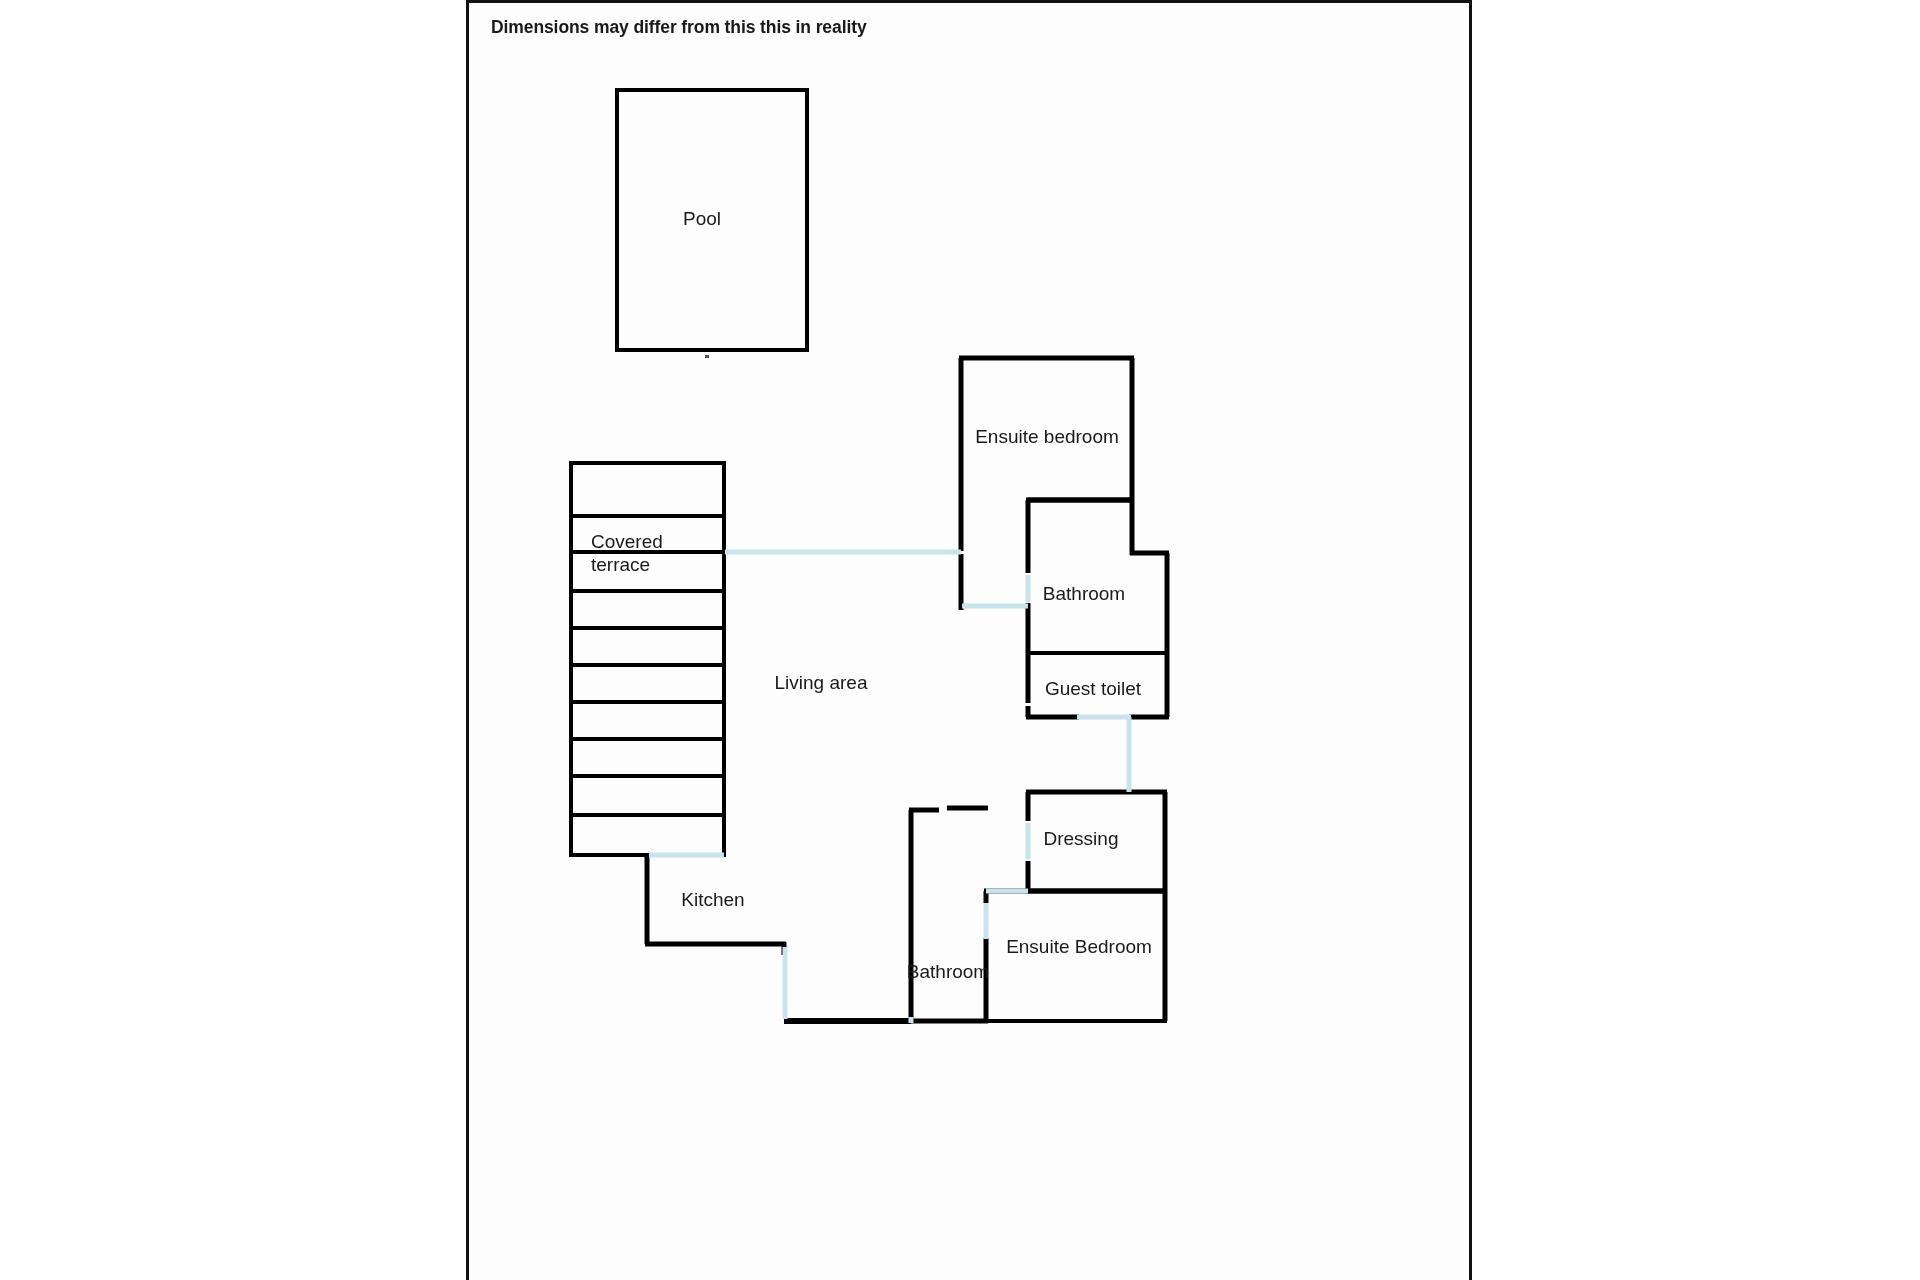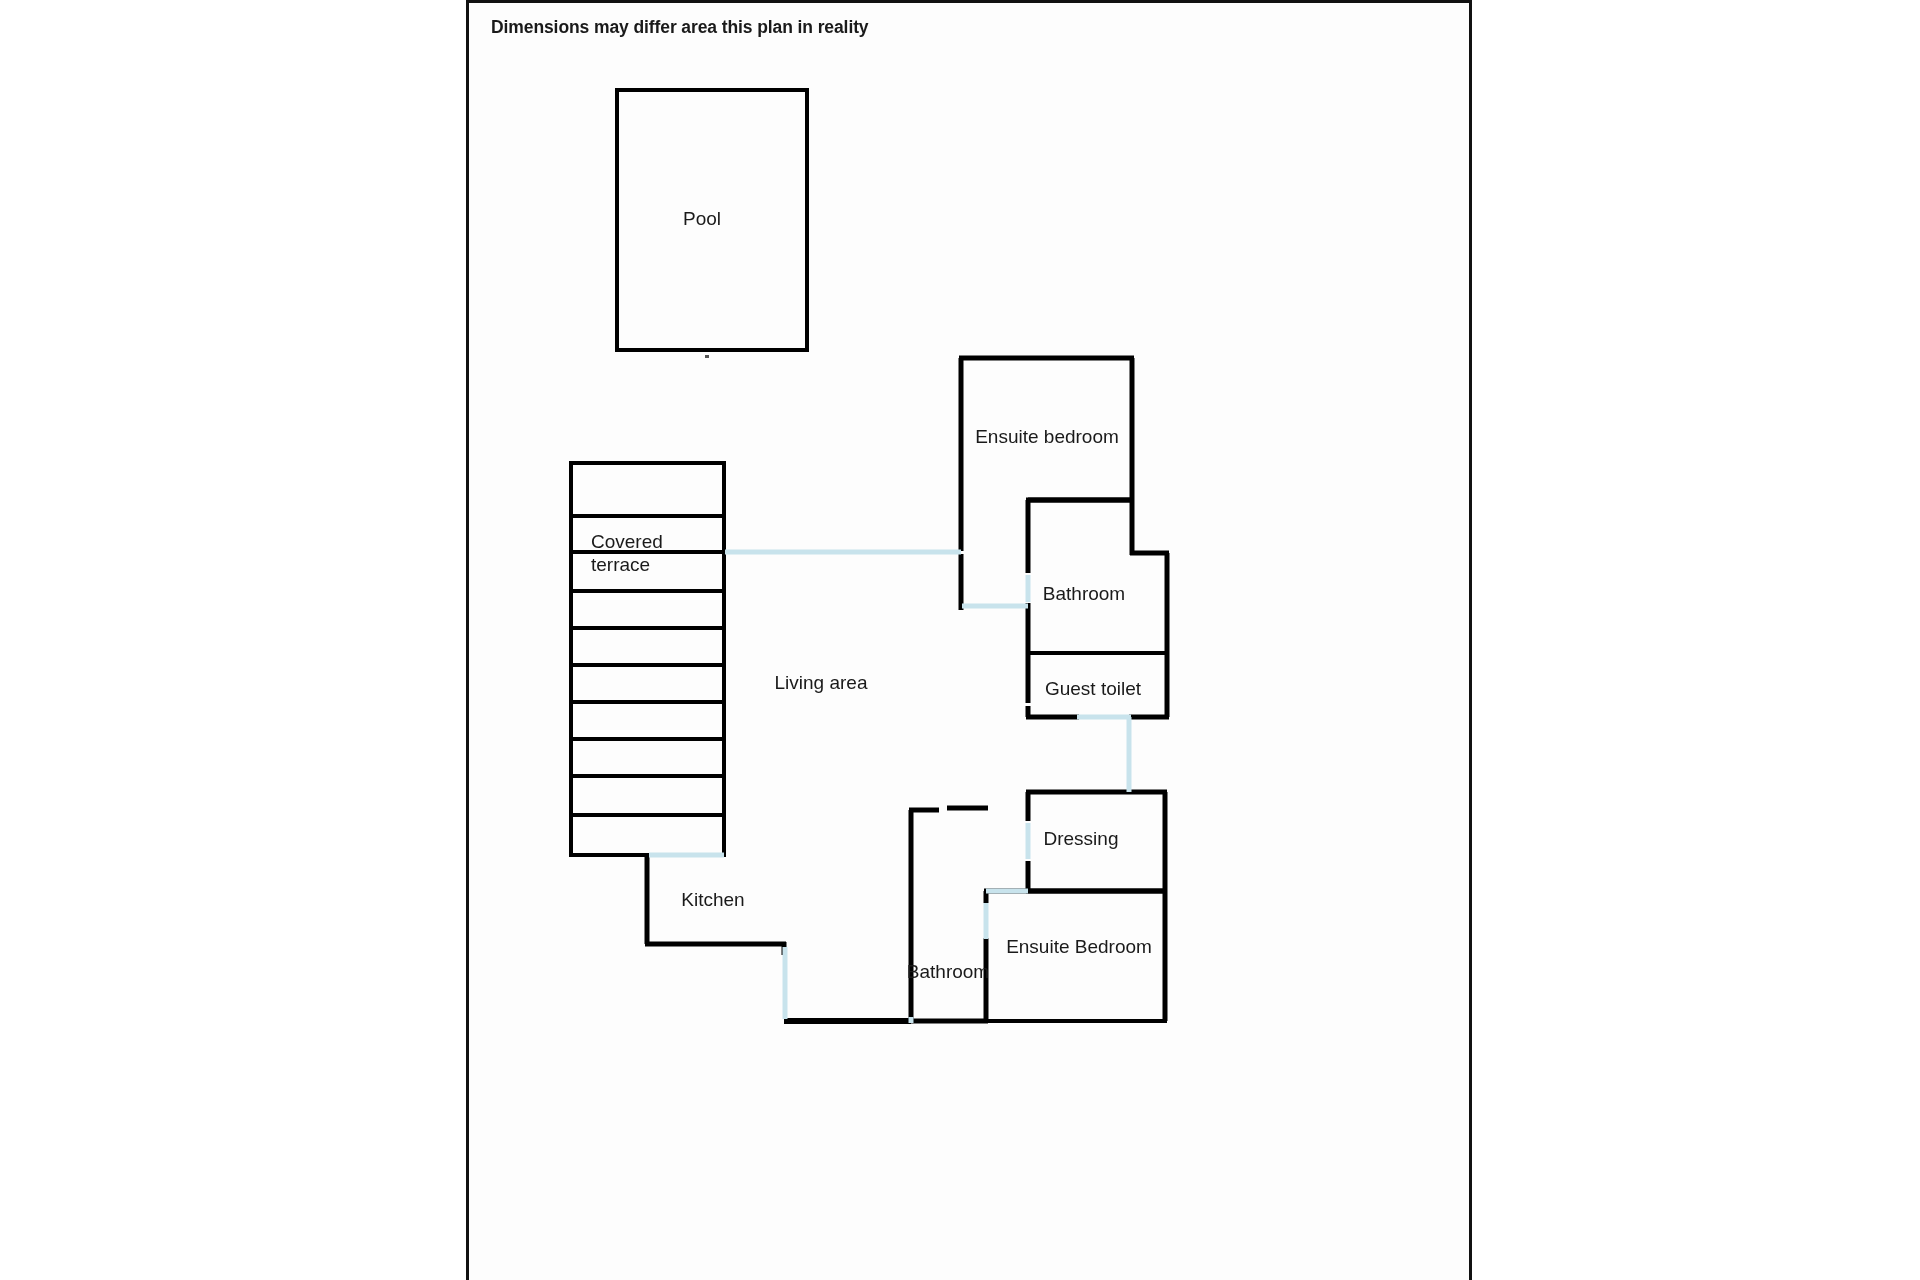--- a/index.html
+++ b/index.html
@@ -62,21 +62,21 @@
     dominant-baseline: middle;
   }
 </style>
 </head>
 <body>
 
 <div id="page">
 
   <div class="sheet">
 
-    <div class="note">Dimensions may differ area this plan in reality</div>
+    <div class="note">Dimensions may differ from this this in reality</div>
 
     <svg class="plan-svg" viewBox="0 0 1006 1288">
 
       <g>
         <rect x="148" y="87" width="190" height="260" fill="none" stroke="#000000" stroke-width="4"></rect>
         <text class="room-label" x="233" y="217">Pool</text>
         <rect x="236" y="352" width="4" height="3" fill="#555555"></rect>
       </g>
 
       <g>

